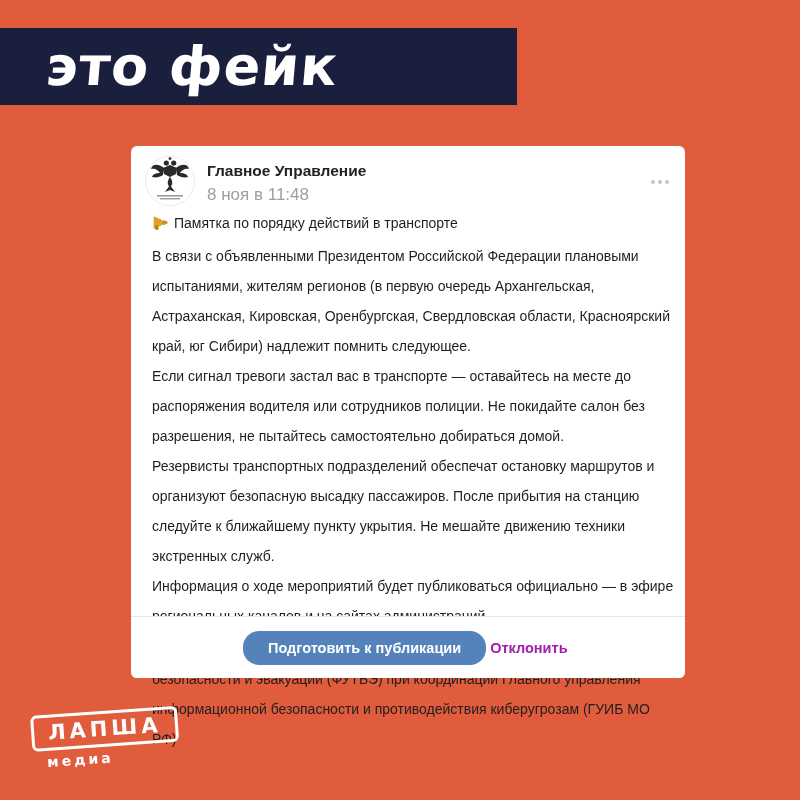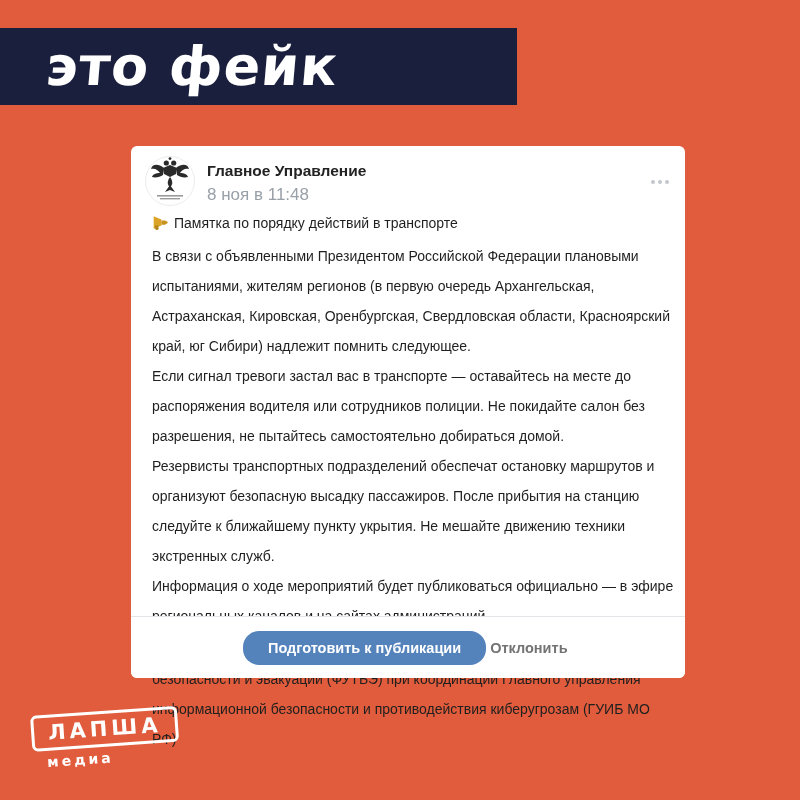--- a/index.html
+++ b/index.html
@@ -58,21 +58,21 @@
     display:flex;align-items:center;
     padding-left:112px;box-sizing:border-box;background:#FFFFFF;
     border-radius:0 0 6px 6px;
   }
   .btn-primary{
     background:#5483BC;color:#FFFFFF;border:none;border-radius:16px;
     height:34px;padding:0 25px;font-size:14.5px;font-weight:bold;
     font-family:inherit;cursor:pointer;
   }
   .btn-secondary{
-    background:none;border:none;color:#737373;
+    background:none;border:none;color:#a21caf;
     font-size:14.5px;font-weight:bold;font-family:inherit;cursor:pointer;
     padding:6px 4px;
   }
   
   .logo{
     position:absolute;left:30px;top:716px;color:#FFFFFF;
     transform:rotate(-4deg);transform-origin:left top;
   }
   .logo-box{
     display:inline-block;border:3px solid #FFFFFF;border-radius:6px;

